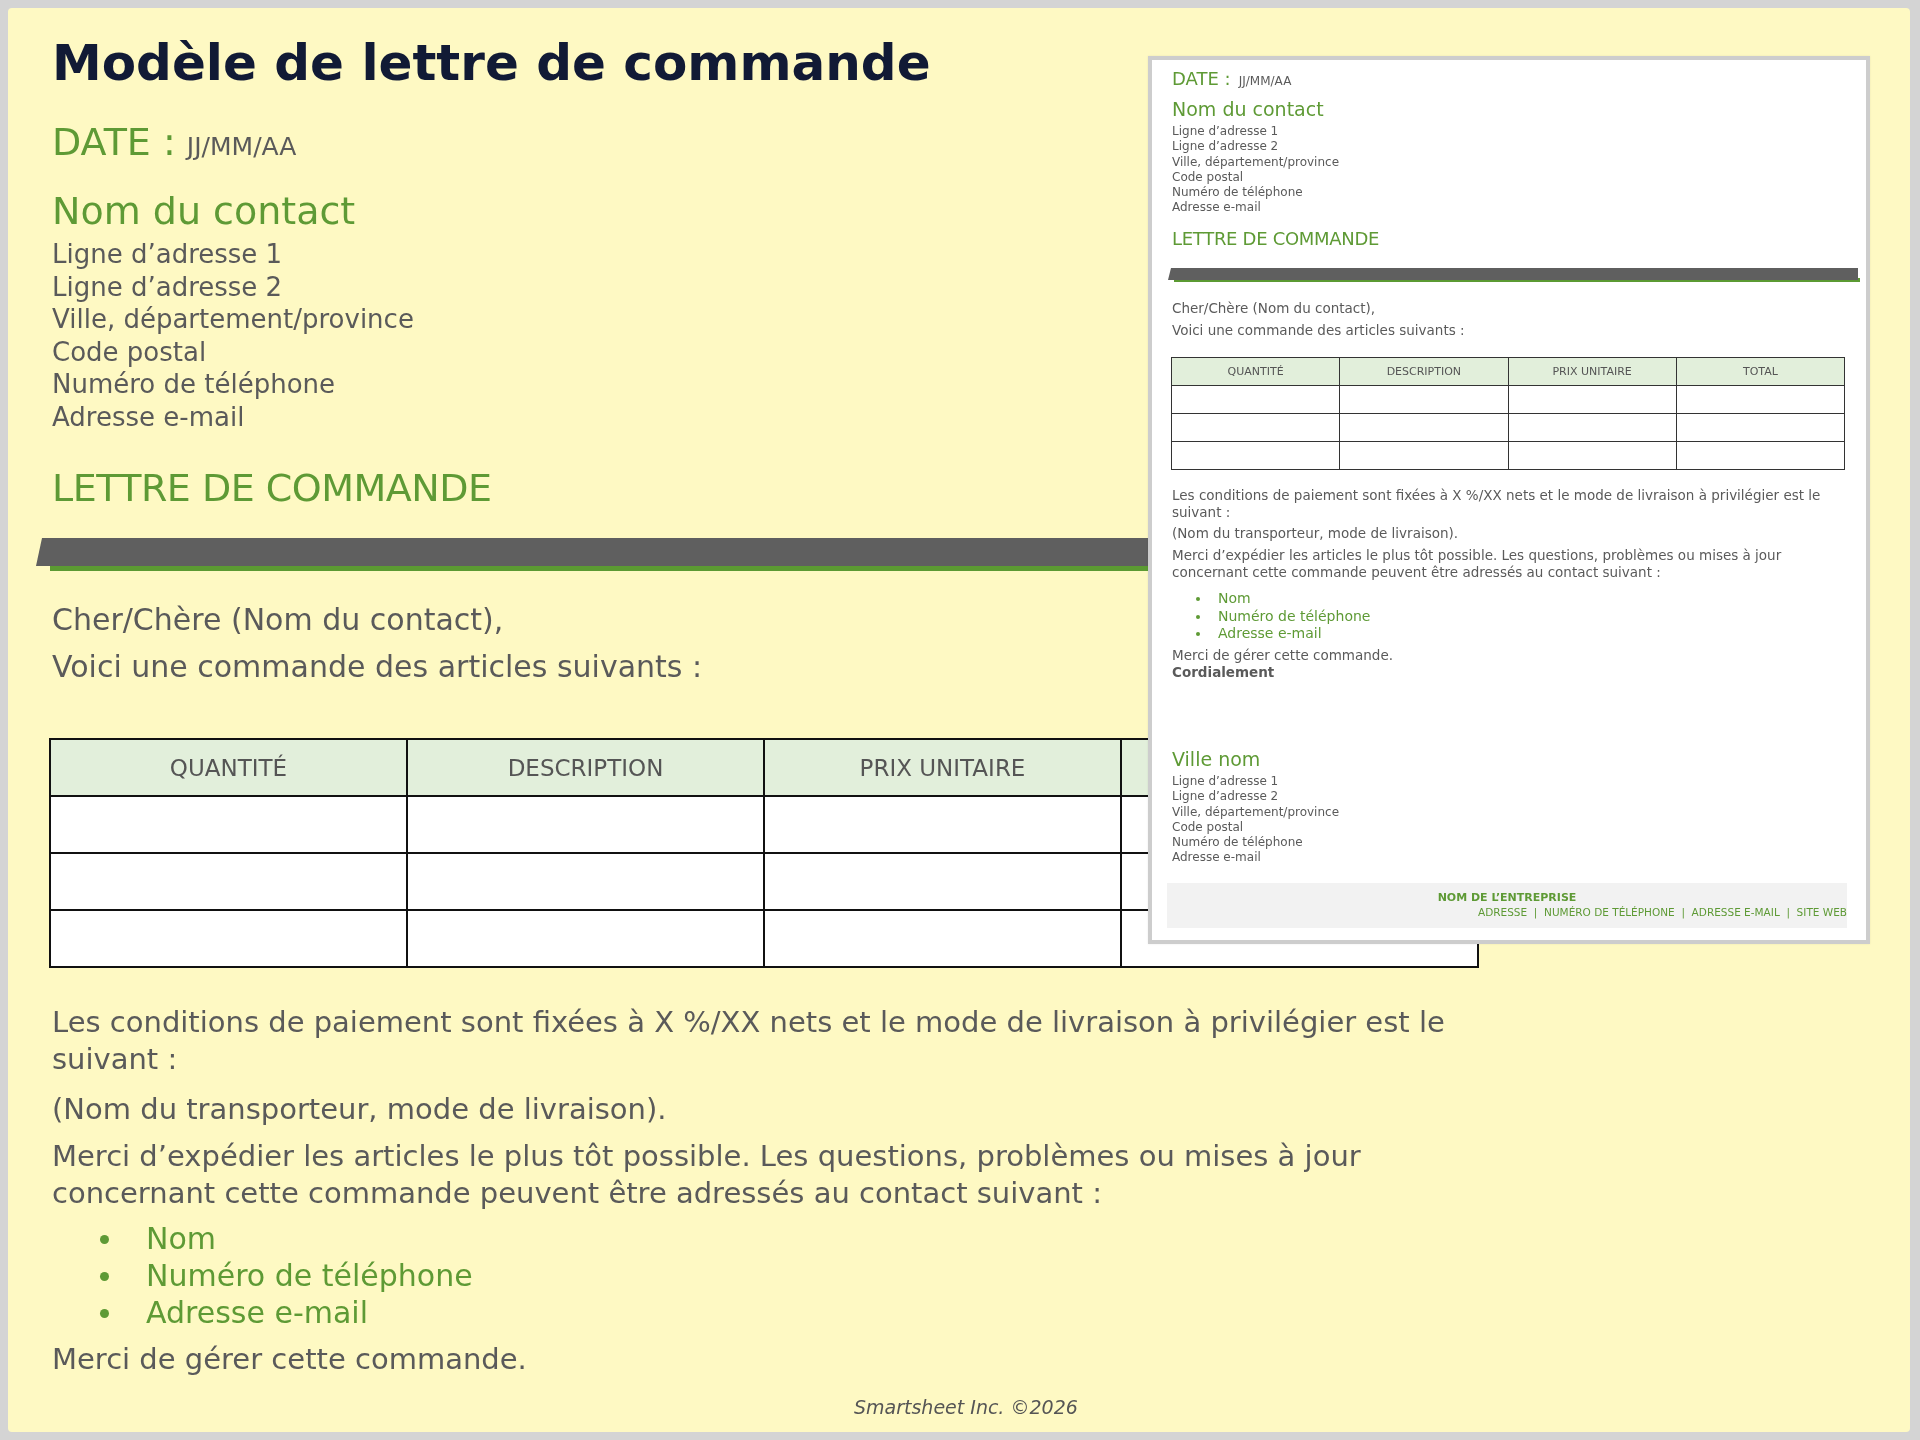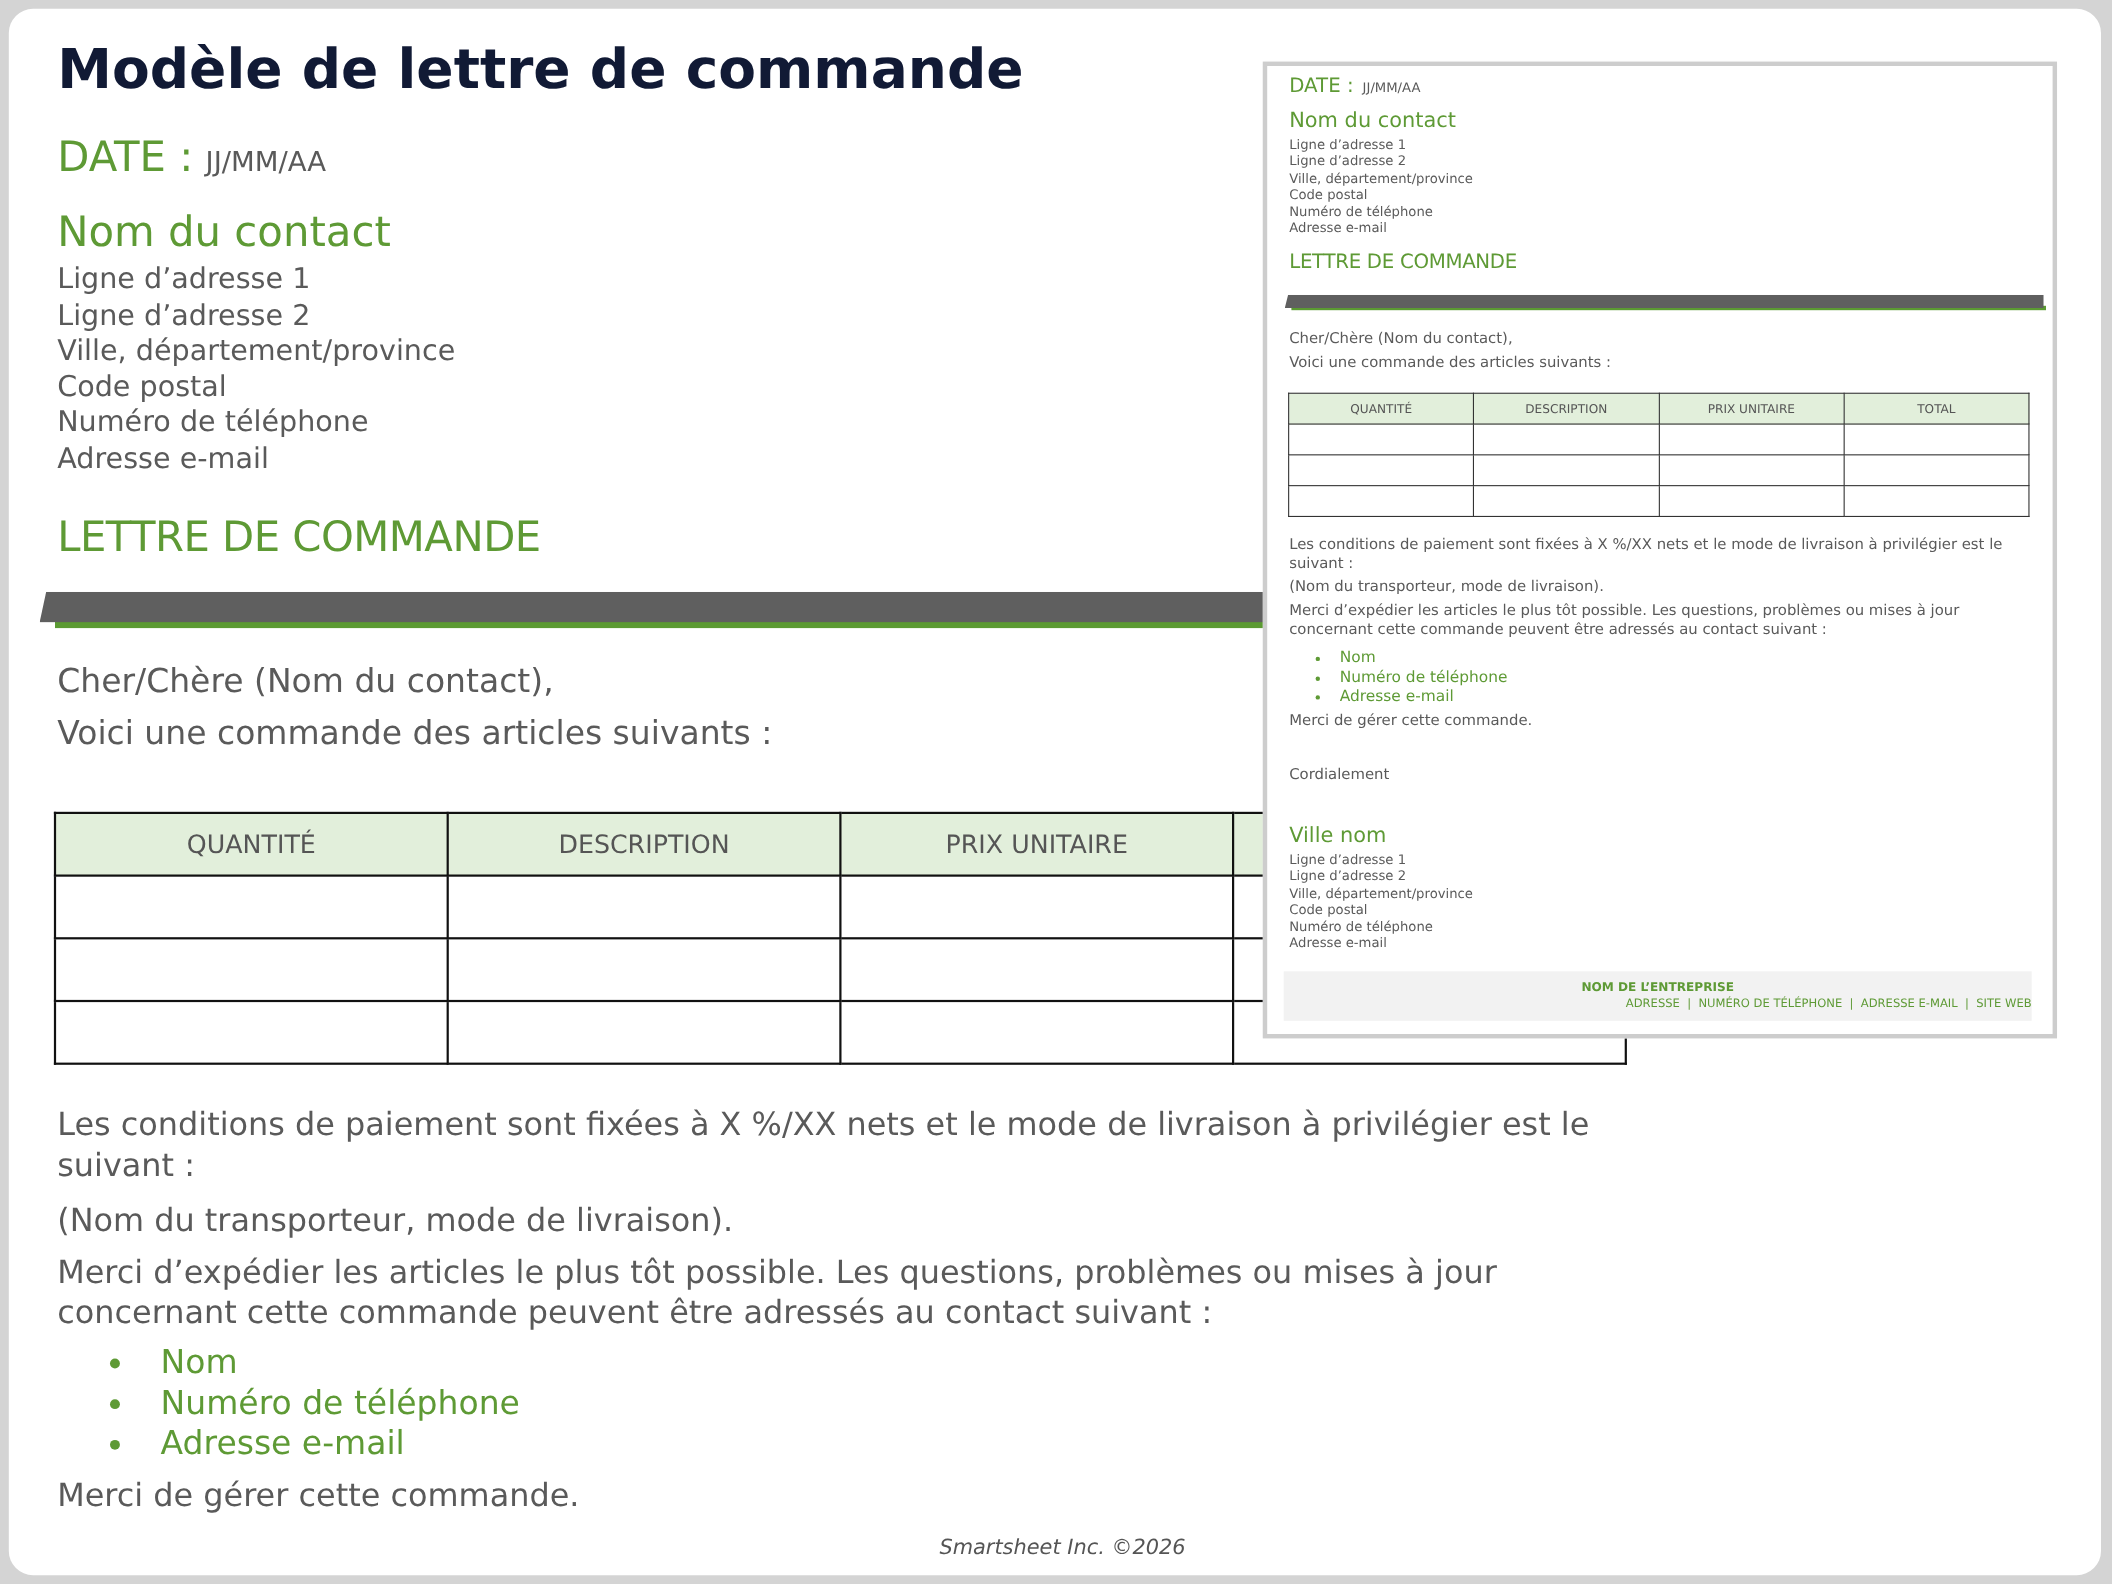--- a/index.html
+++ b/index.html
@@ -1,19 +1,19 @@
 <!DOCTYPE html>
 <html><head>
 <meta charset="utf-8">
 <style>
   html, body { margin:0; padding:0; }
   body { width:1920px; height:1440px; position:relative; background:#d4d4d4; overflow:hidden;
          font-family:"DejaVu Sans", "Liberation Sans", sans-serif; }
-  .frame { position:absolute; left:8px; top:8px; width:1902px; height:1424px; background:#ffffff;
-           border-radius:22px; overflow:hidden; }
+  .frame { position:absolute; left:8px; top:8px; width:1902px; height:1424px; background:#fef9c3;
+           border-radius:4px; overflow:hidden; }
   .abs { position:absolute; }
   .title { left:44px; top:26px; font-size:50px; font-weight:bold; color:#111a35; letter-spacing:0px; white-space:nowrap; }
   .date-row { left:44px; top:112px; white-space:nowrap; }
   .date-label { font-size:38px; color:#5e9a35; }
   .date-value { font-size:25px; color:#5a5a5a; margin-left:6px; }
   .contact-name { left:44px; top:181px; font-size:38px; color:#5e9a35; white-space:nowrap; }
   .addr { left:44px; top:230px; font-size:26px; color:#5a5a5a; line-height:32.5px; }
   .addr div { white-space:nowrap; }
   .section-title { left:44px; top:458px; font-size:38px; color:#5e9a35; white-space:nowrap; letter-spacing:-0.5px; }
   .bar-green { left:42px; top:556px; width:1140px; height:7px; background:#5b9a32; }
@@ -189,21 +189,21 @@
     <div class="pv pv-text" style="top:465px;">(Nom du transporteur, mode de livraison).</div>
     <div class="pv pv-text" style="top:487px; width:660px; white-space:normal;">Merci d’expédier les articles le plus tôt possible. Les questions, problèmes ou mises à jour concernant cette commande peuvent être adressés au contact suivant :</div>
 
     <ul class="pv pv-bullets">
       <li><span class="dot"></span><span>Nom</span></li>
       <li><span class="dot"></span><span>Numéro de téléphone</span></li>
       <li><span class="dot"></span><span>Adresse e-mail</span></li>
     </ul>
 
     <div class="pv pv-text" style="top:587px;">Merci de gérer cette commande.</div>
-    <div class="pv pv-text" style="top:636px;">Cordialement</div>
+    <div class="pv pv-text" style="top:604px;font-weight:bold;">Cordialement</div>
 
     <div class="pv pv-yourname">Ville nom</div>
     <div class="pv pv-addr2">
       <div>Ligne d’adresse 1</div>
       <div>Ligne d’adresse 2</div>
       <div>Ville, département/province</div>
       <div>Code postal</div>
       <div>Numéro de téléphone</div>
       <div>Adresse e-mail</div>
     </div>

